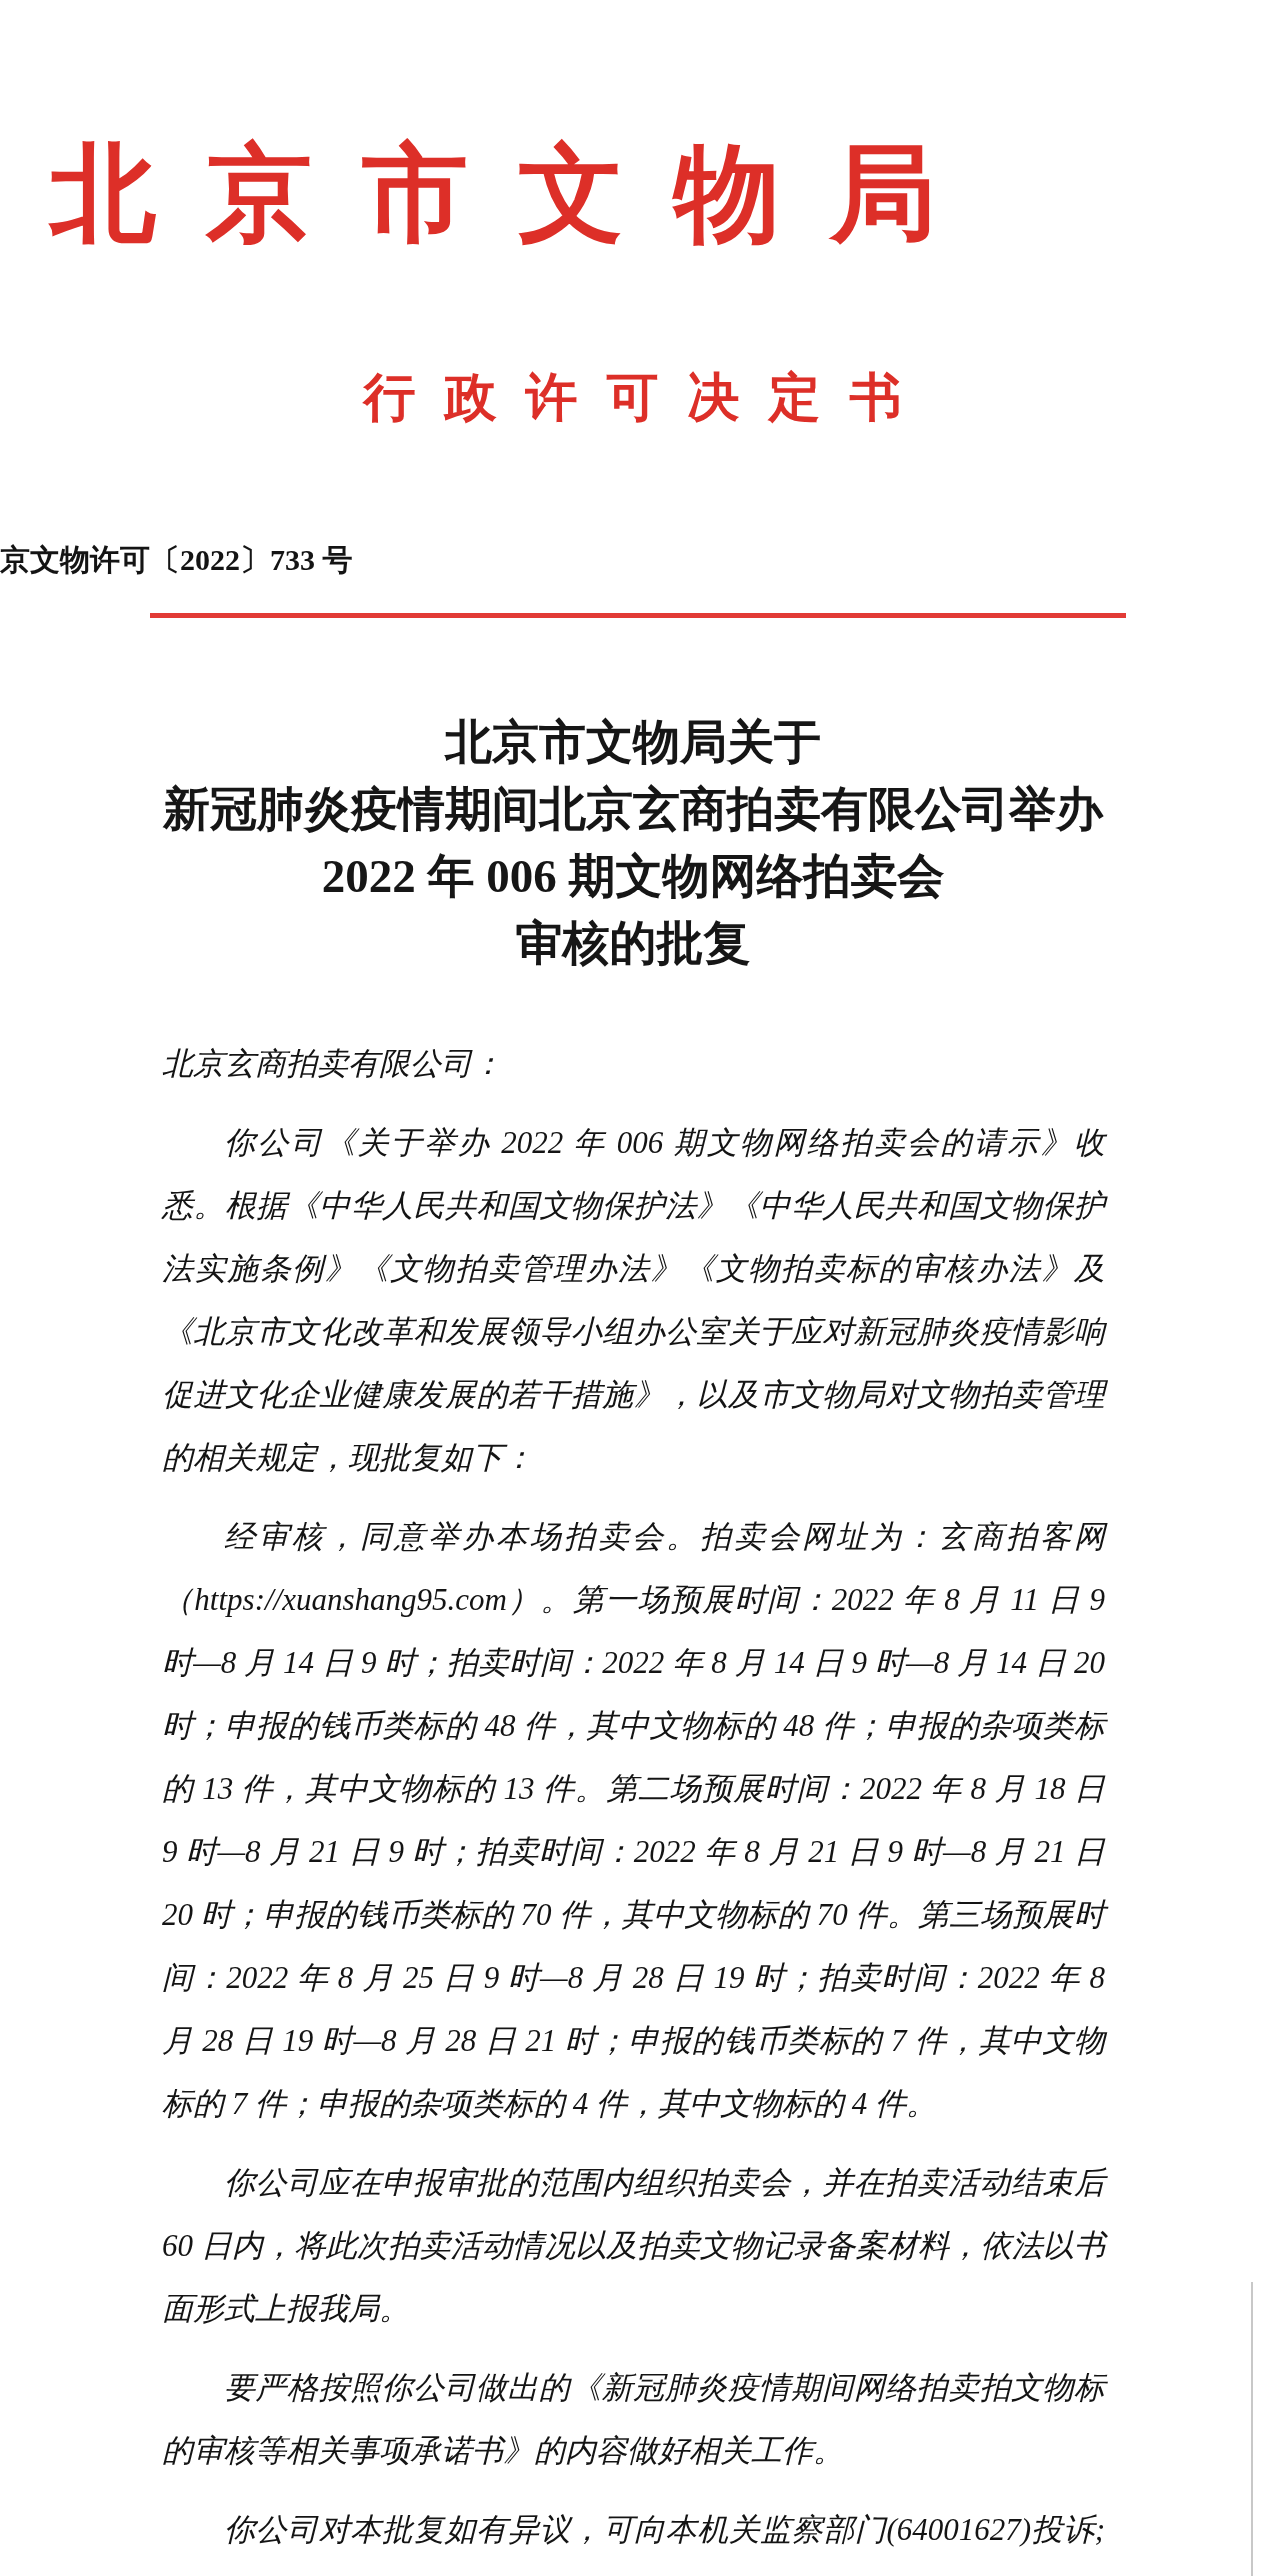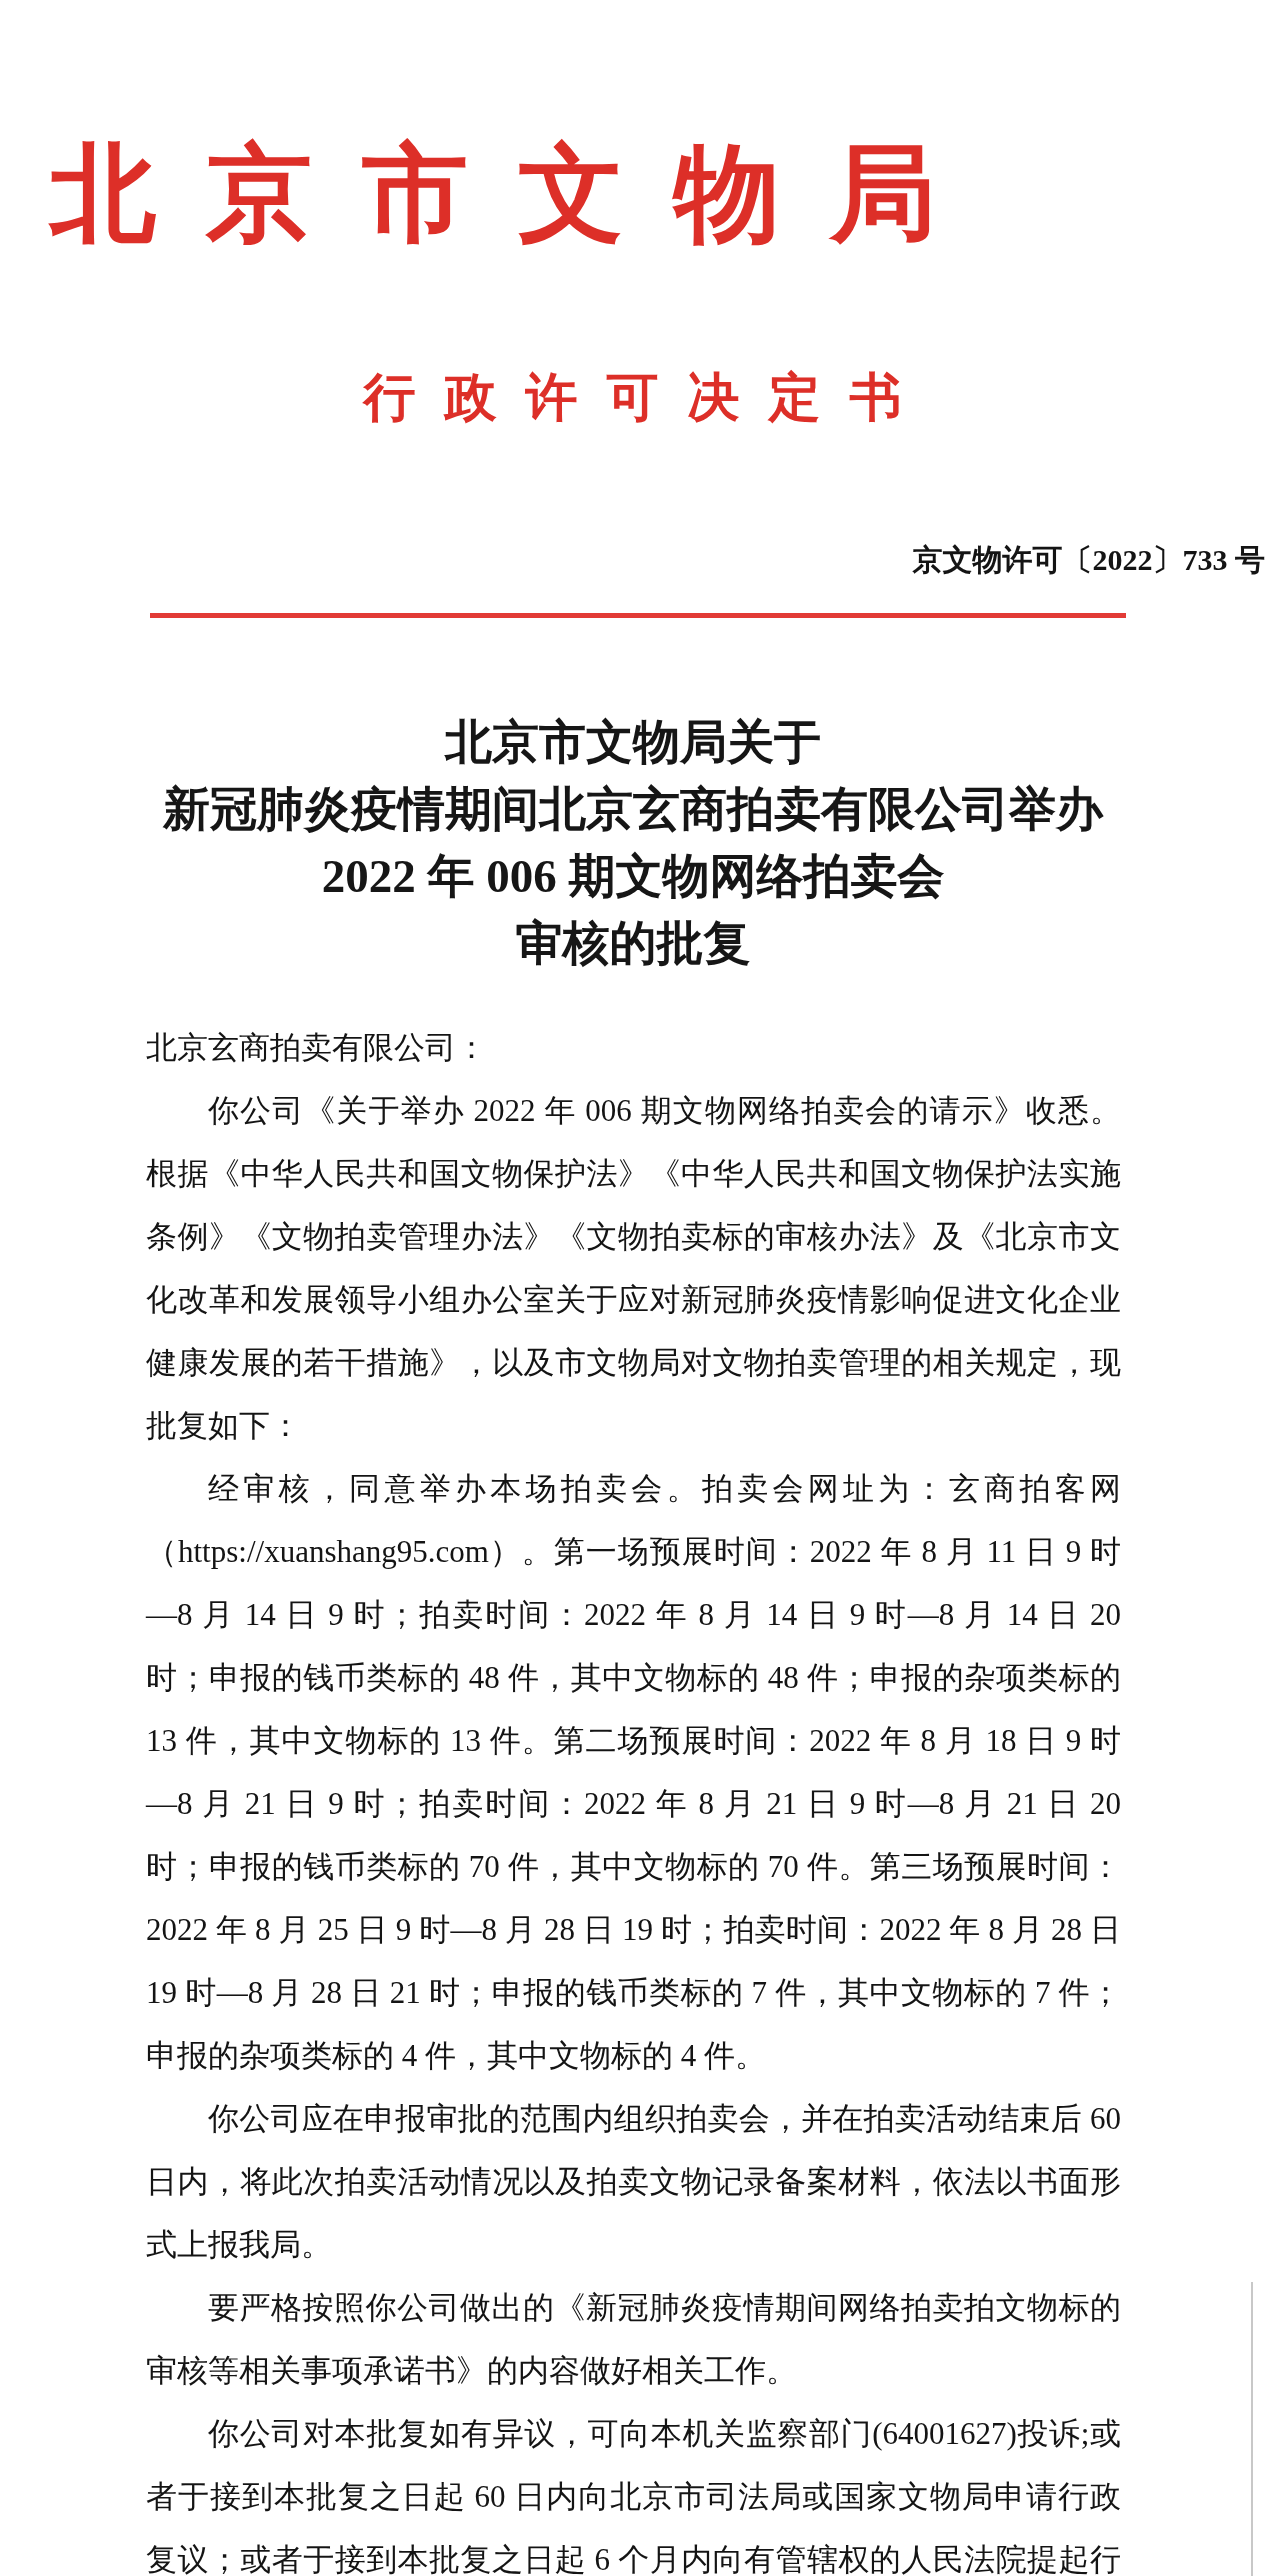--- a/index.html
+++ b/index.html
@@ -24,21 +24,21 @@
   .doc-type{
     position:absolute;top:363px;left:0;width:100%;
     text-align:center;
     font-size:52px;font-weight:bold;
     letter-spacing:29px;text-indent:29px;
     color:#dd2f28;
     white-space:nowrap;
   }
   .doc-number{
     position:absolute;top:540px;left:0;width:100%;
-    text-align:right;
+    text-align:left;
     font-size:30px;font-weight:600;
     color:#141414;
     white-space:nowrap;
   }
   .red-rule{
     position:absolute;top:613px;left:150px;width:976px;height:5.2px;
     background:#e23b36;
   }
   
   .title-block{
@@ -47,21 +47,21 @@
     font-size:47px;font-weight:bold;line-height:67px;
     color:#161616;
   }
   
   .body-block{
     position:absolute;top:1016px;left:146px;width:975px;
     font-size:31px;line-height:63px;
     text-align:justify;
     color:#141414;
   }
-  .body-block p{margin:0;}
+  .body-block p{margin:16px;font-style:italic;}
   .body-block p.para{text-indent:2em;}
   .scan-edge{
     position:absolute;top:2282px;left:1251px;width:1.5px;height:907px;
     background:#9a9a9a;opacity:.55;
   }
 </style>
 </head>
 <body>
 
 <div class="page">

